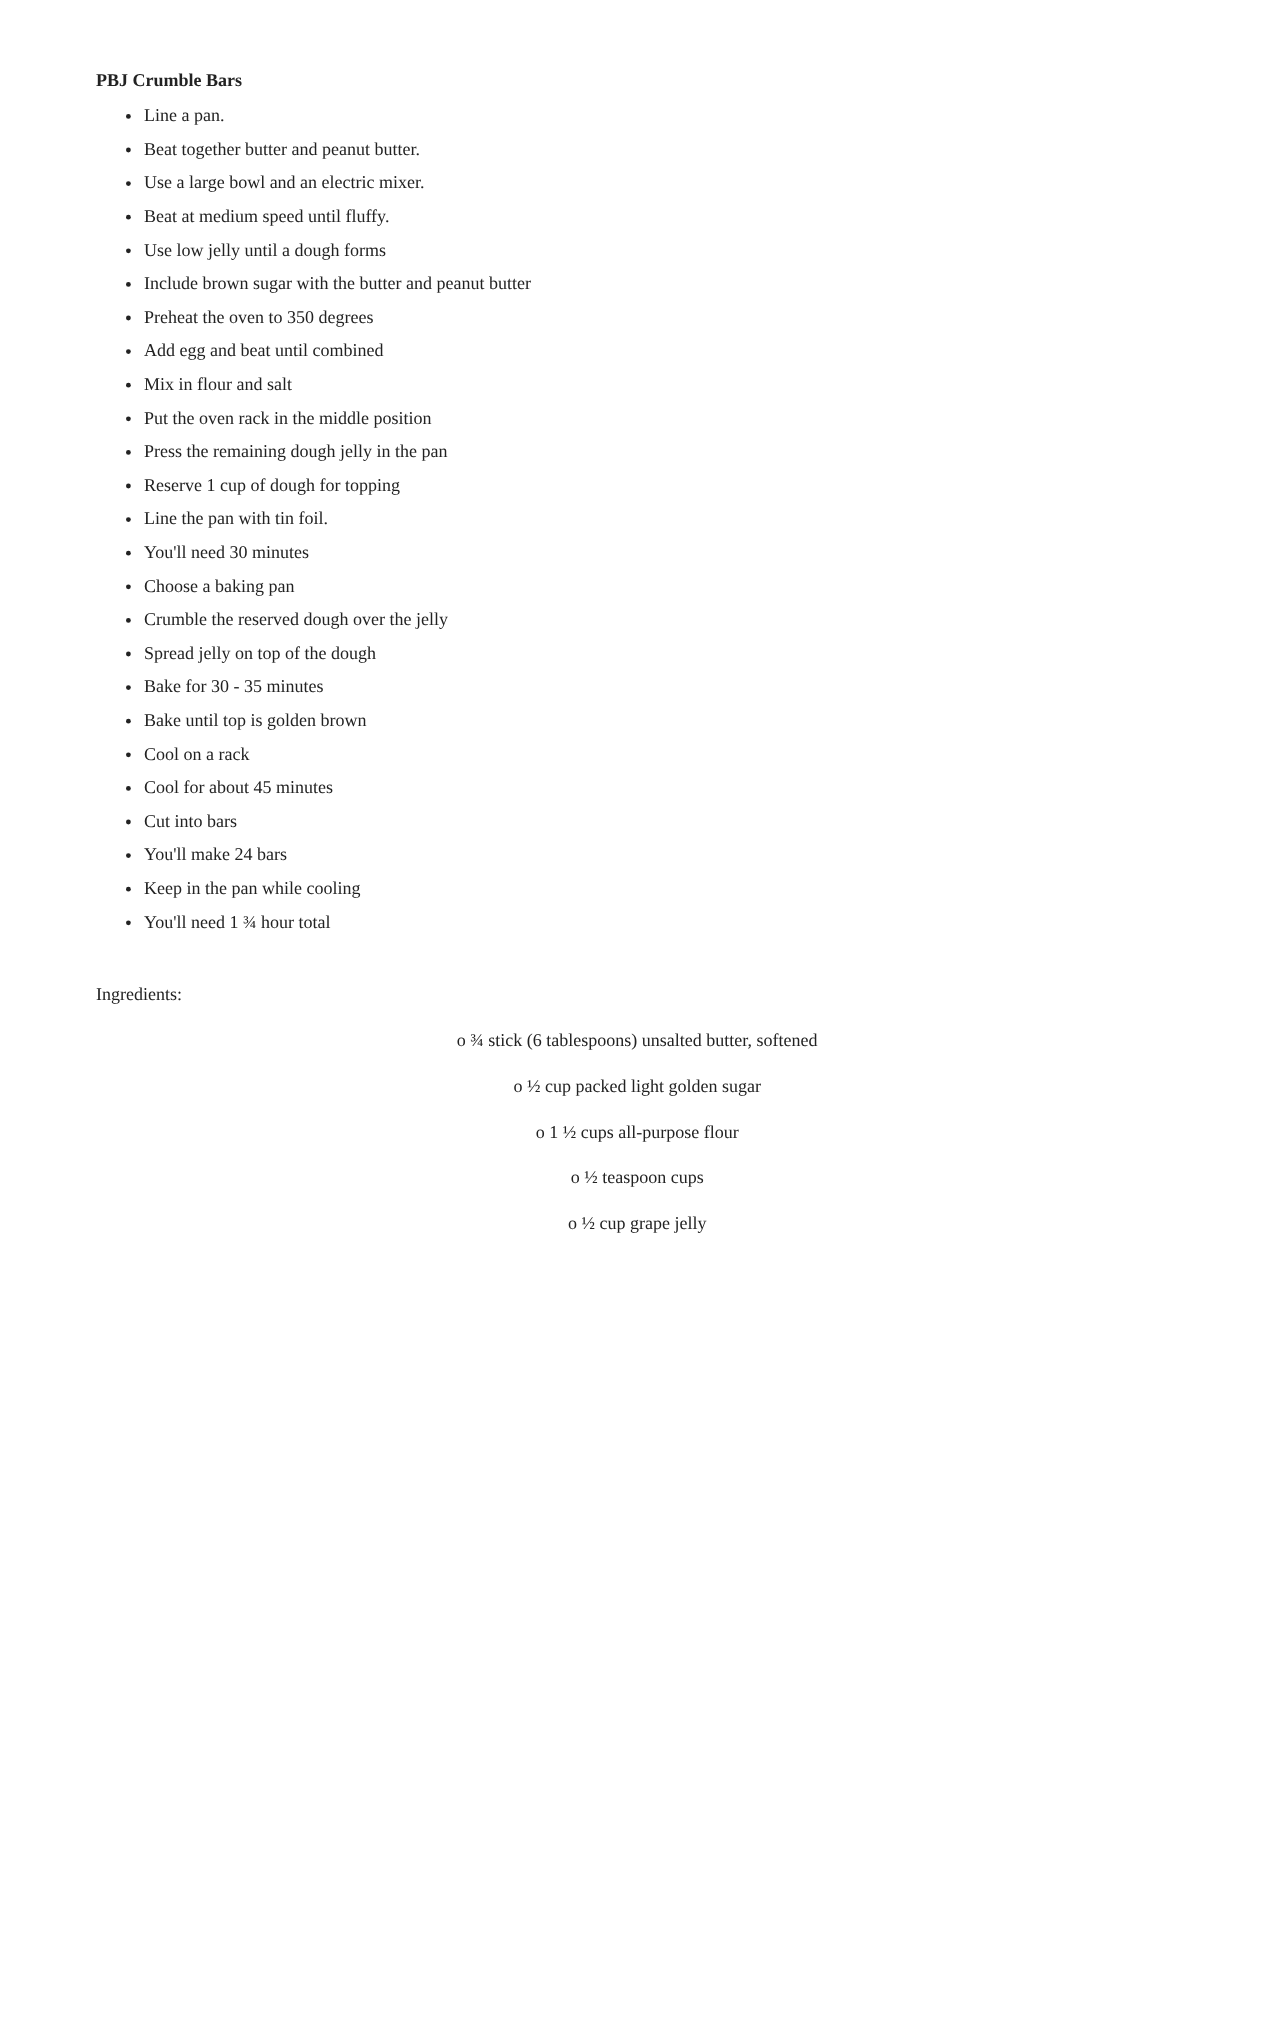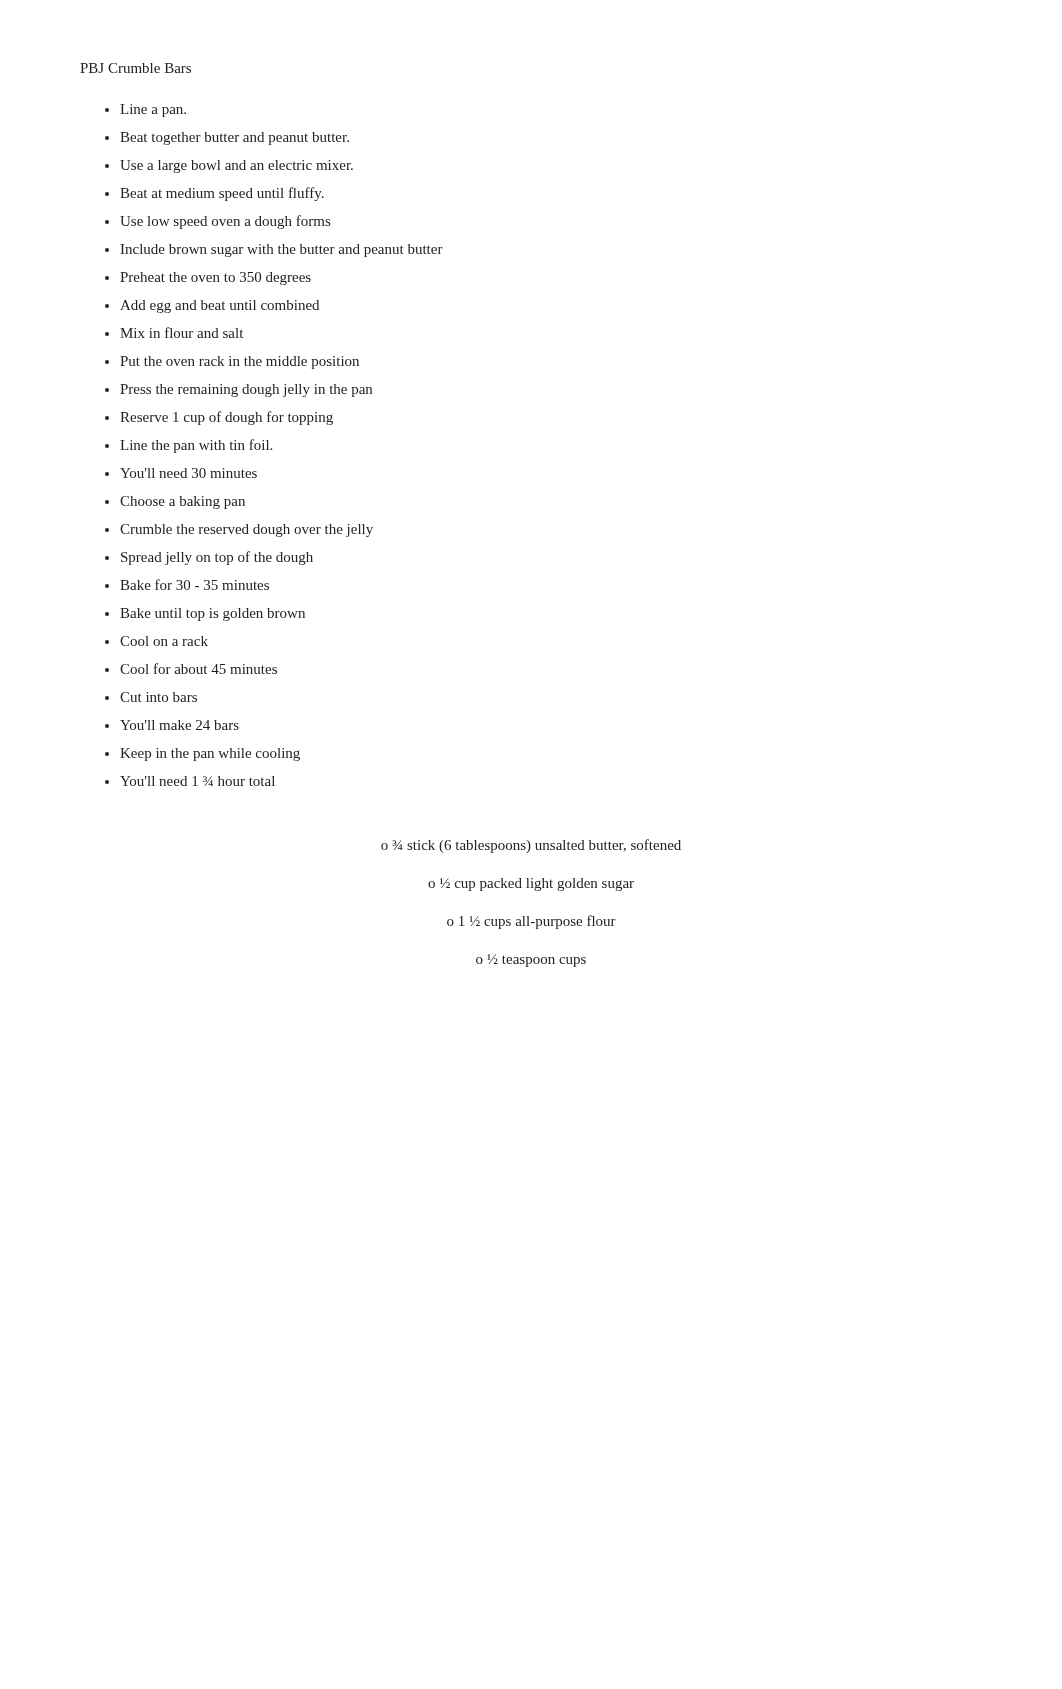--- a/index.html
+++ b/index.html
@@ -13,22 +13,22 @@
       font-family: Georgia, 'Times New Roman', serif;
       font-size: 15px;
       color: #222222;
       padding: 60px 80px;
       max-width: 1062px;
       min-height: 1689px;
     }
 
     .recipe-title {
       font-size: 15px;
-      font-weight: normal;
-      margin-bottom: 20px;
+      font-weight: bold;
+      margin-bottom: 8px;
     }
 
     .steps-list {
       list-style: disc;
       padding-left: 40px;
       margin-bottom: 40px;
     }
 
     .steps-list li {
       margin-bottom: 4px;
@@ -53,21 +53,21 @@
 </head>
 <body>
 
 <h1 class="recipe-title">PBJ Crumble Bars</h1>
 
 <ul class="steps-list">
 <li>Line a pan.</li>
     <li>Beat together butter and peanut butter.</li>
     <li>Use a large bowl and an electric mixer.</li>
     <li>Beat at medium speed until fluffy.</li>
-    <li>Use low speed oven a dough forms</li>
+    <li>Use low jelly until a dough forms</li>
     <li>Include brown sugar with the butter and peanut butter</li>
     <li>Preheat the oven to 350 degrees</li>
     <li>Add egg and beat until combined</li>
     <li>Mix in flour and salt</li>
     <li>Put the oven rack in the middle position</li>
     <li>Press the remaining dough jelly in the pan</li>
     <li>Reserve 1 cup of dough for topping</li>
     <li>Line the pan with tin foil.</li>
     <li>You'll need 30 minutes</li>
     <li>Choose a baking pan</li>
@@ -77,19 +77,21 @@
     <li>Bake until top is golden brown</li>
     <li>Cool on a rack</li>
     <li>Cool for about 45 minutes</li>
     <li>Cut into bars</li>
     <li>You'll make 24 bars</li>
     <li>Keep in the pan while cooling</li>
     <li>You'll need 1 ¾ hour total</li>
   </ul>
 
 <div class="ingredients-section">
+  <p class="ingredients-title">Ingredients:</p>
   <div class="ingredients-list">
   <div class="ingredient-item">o ¾ stick (6 tablespoons) unsalted butter, softened</div>
       <div class="ingredient-item">o ½ cup packed light golden sugar</div>
       <div class="ingredient-item">o 1 ½ cups all-purpose flour</div>
       <div class="ingredient-item">o ½ teaspoon cups</div>
+      <div class="ingredient-item">o ½ cup grape jelly</div>
     </div>
 </div>
 
 </body></html>

